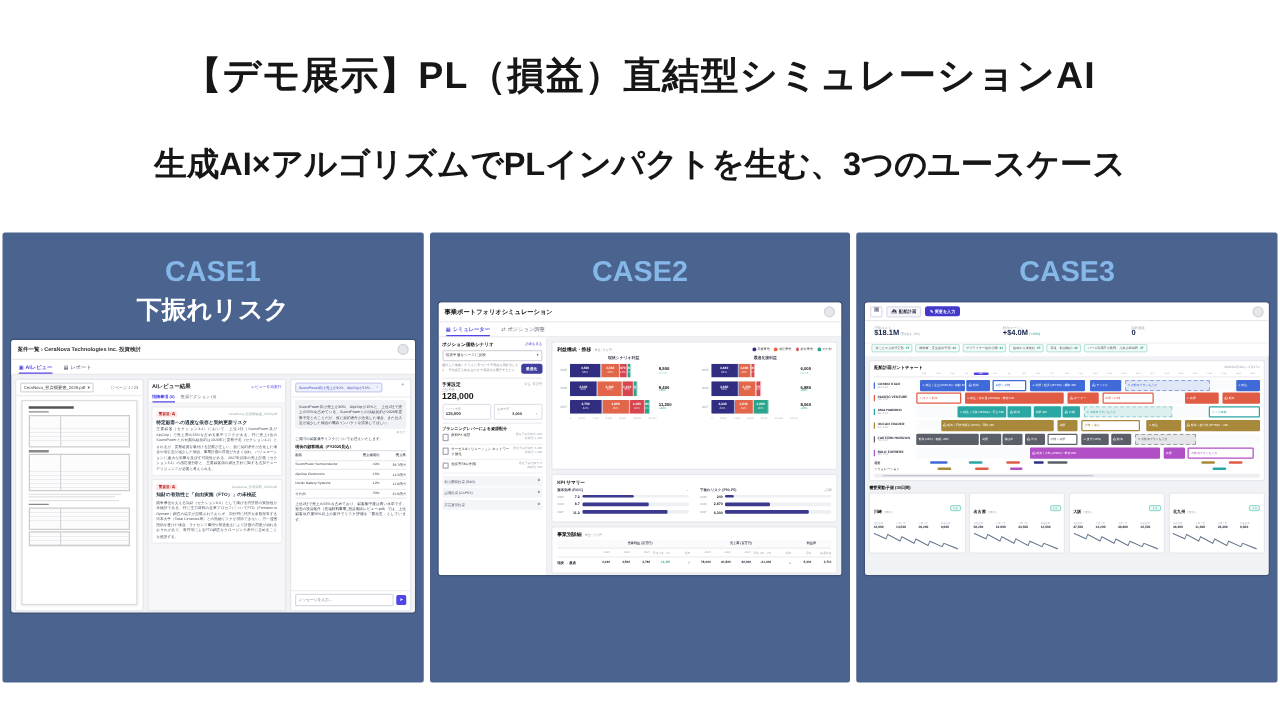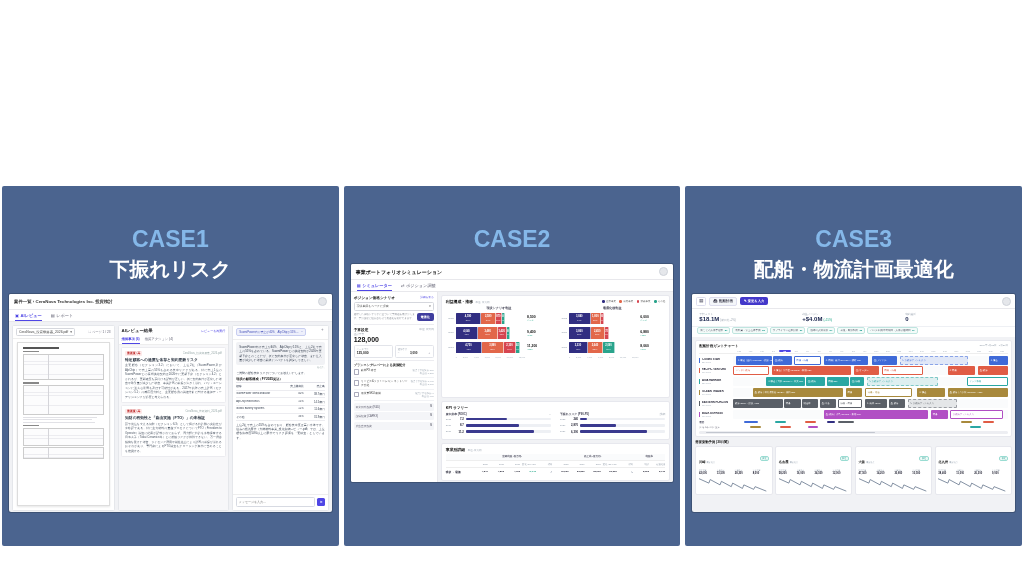--- a/index.html
+++ b/index.html
@@ -2,21 +2,21 @@
 <html><head>
 <meta charset="utf-8">
 <style>
   html,body{margin:0;padding:0;background:#fff}
   .slide{position:relative;width:1024px;height:576px;background:#fff;overflow:hidden;
          font-family:"Liberation Sans","DejaVu Sans",sans-serif;color:#111}
   .title{position:absolute;top:40px;left:0;right:0;text-align:center;font-size:30px;font-weight:bold;color:#161616;letter-spacing:1px}
   .subtitle{position:absolute;top:114px;left:0;right:0;text-align:center;font-size:26px;font-weight:bold;color:#161616}
   .panels{position:absolute;top:186px;left:2px;right:2px;display:flex;gap:5px}
   .panel{flex:1;height:360px;background:#4b648f;border-radius:2px;display:flex;flex-direction:column;align-items:center;overflow:hidden}
-  .case-label{margin-top:40px;font-size:23px;font-weight:bold;color:#85b8e9}
+  .case-label{margin-top:18px;font-size:23px;font-weight:bold;color:#85b8e9}
   .case-sub{font-size:20px;font-weight:bold;color:#fff;margin-top:3px}
   .shot{margin-top:11px;width:calc(100% - 14px);height:218px;background:#f1f2f5;border-radius:2px;overflow:hidden;position:relative;box-shadow:0 0 0 1px rgba(0,0,0,.18);text-align:left}
   .avatar{width:7px;height:7px;border-radius:50%;background:#e5e7eb;border:0.5px solid #cfd3da;flex:none}
 
   
   .c1-top{display:flex;align-items:center;justify-content:space-between;padding:3px 5px;background:#fff;border-bottom:1px solid #e8e8ec}
   .crumb{font-size:4.4px;color:#333;font-weight:bold;white-space:nowrap;overflow:hidden}
   .c1-tabs{display:flex;gap:9px;background:#fff;padding:0 6px;border-bottom:1px solid #e8e8ec}
   .c1-tab{font-size:4.2px;padding:2.5px 0 2px;color:#667;display:inline-flex;gap:1.5px;align-items:center}
   .c1-tab.active{color:#4f46e5;border-bottom:1.5px solid #4f46e5;font-weight:bold}
@@ -184,20 +184,22 @@
   .dstats{display:flex;gap:1.6px;margin-top:1.6px}
   .dstat{flex:1;min-width:0}
   .dsl{font-size:1.9px;color:#aab4bf;white-space:nowrap}
   .dsv{font-size:2.6px;font-weight:bold;color:#223;white-space:nowrap}
   .dspark{width:100%;height:16px;margin-top:1px;display:block}
 </style>
 </head>
 <body>
 
 <div class="slide">
+  <div class="title">【デモ展示】PL（損益）直結型シミュレーションAI</div>
+  <div class="subtitle">生成AI×アルゴリズムでPLインパクトを生む、3つのユースケース</div>
 
   <div class="panels">
 
     <section class="panel">
       <div class="case-label">CASE1</div>
       <div class="case-sub">下振れリスク</div>
       <div class="shot">
         <div class="c1-top">
           <span class="crumb">案件一覧  ›  CeraNova Technologies Inc. 投資検討</span>
           <span class="avatar"></span>
@@ -727,21 +729,20 @@
                   </div>
                 </div>
             </div>
           </main>
         </div>
       </div>
     </section>
 
     <section class="panel">
       <div class="case-label">CASE3</div>
-      <div class="case-sub">配船・物流計画最適化</div>
       <div class="shot">
         <div class="c3-top">
           <span class="c3-menu">▦</span>
           <span class="c3-tab">
               <span>⛴</span>
               <span>配船計画</span>
             </span>
           <button class="c3-primary">✎ 変更を入力</button>
           <span class="avatar ml-auto"></span>
         </div>

